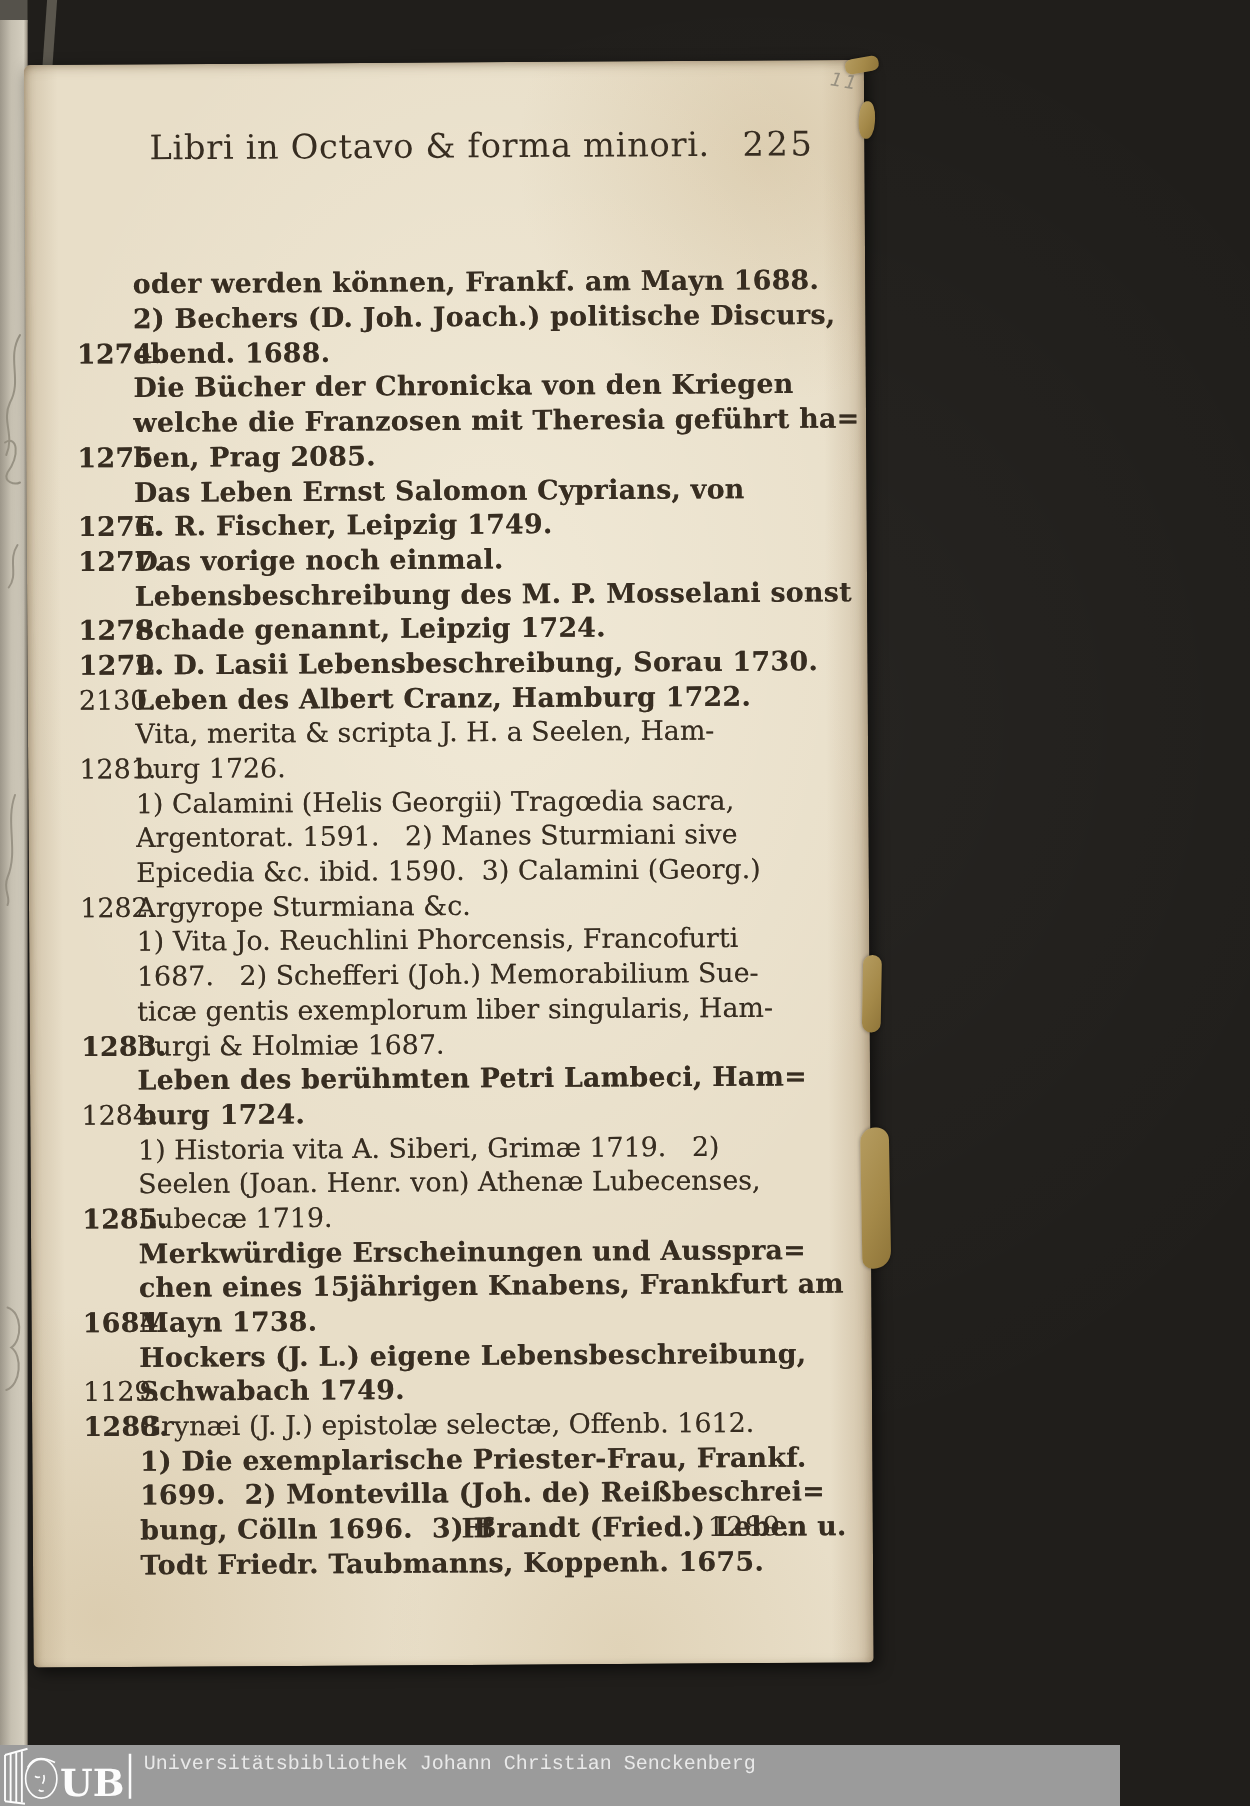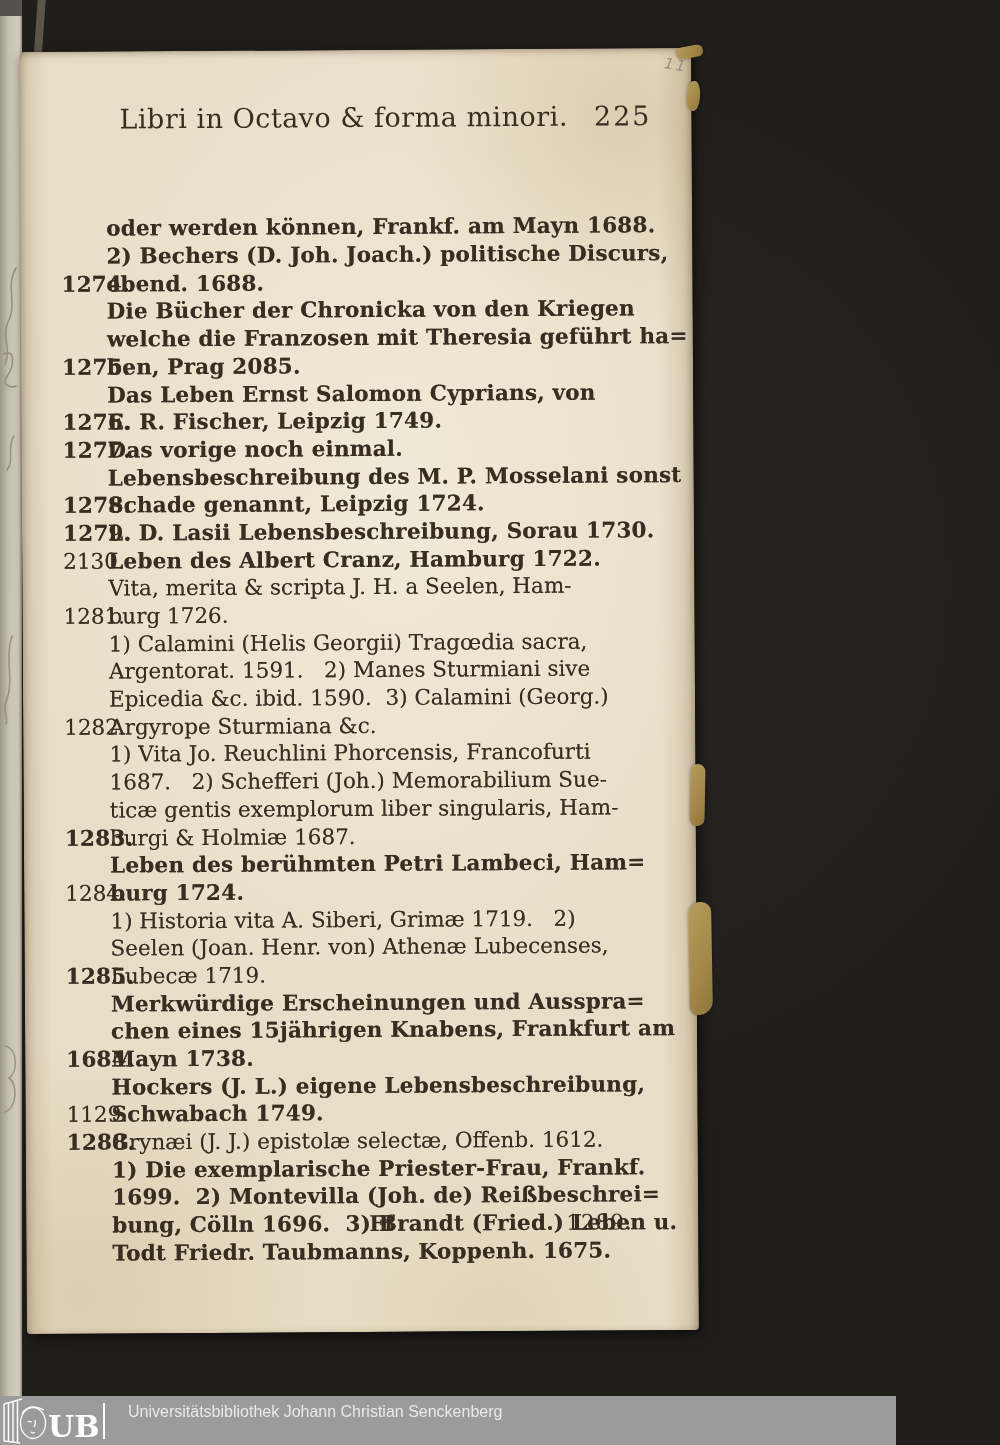--- a/index.html
+++ b/index.html
@@ -60,22 +60,22 @@
   .tape{position:absolute;background:linear-gradient(115deg,#b59c60 0%,#a48949 55%,#8f7539 100%);
       box-shadow:0 0 3px rgba(0,0,0,.4);}
   .tape-a{left:676px;top:46px;width:27px;height:12px;border-radius:6px/5px;transform:rotate(-10deg);}
   .tape-b{left:687px;top:81px;width:13px;height:30px;border-radius:45%;transform:rotate(3deg);}
   .tape-c{left:690px;top:764px;width:15px;height:62px;border-radius:8px;transform:rotate(1deg);}
   .tape-d{left:689px;top:902px;width:23px;height:113px;border-radius:12px 10px 14px 8px;transform:rotate(-1deg);}
 
   
   .footer{position:absolute;left:0;top:1396px;width:896px;height:49px;background:var(--banner,#9b9b9b);}
   .footer .logo{position:absolute;left:0;top:0;}
-  .inst{position:absolute;left:128px;top:5px;color:var(--banner_text,#e9e9e9);
-      font-family:Liberation Sans, sans-serif;font-size:16px;line-height:21px;text-align:right;}
+  .inst{position:absolute;left:115px;top:5px;color:var(--banner_text,#e9e9e9);
+      font-family:Liberation Mono, monospace;font-size:16px;line-height:21px;text-align:right;}
 </style>
 </head>
 <body>
 
 <div class="stage">
 
   <div class="corner-block"></div>
   <div class="top-sliver"></div>
 
   <div class="left-strip">

